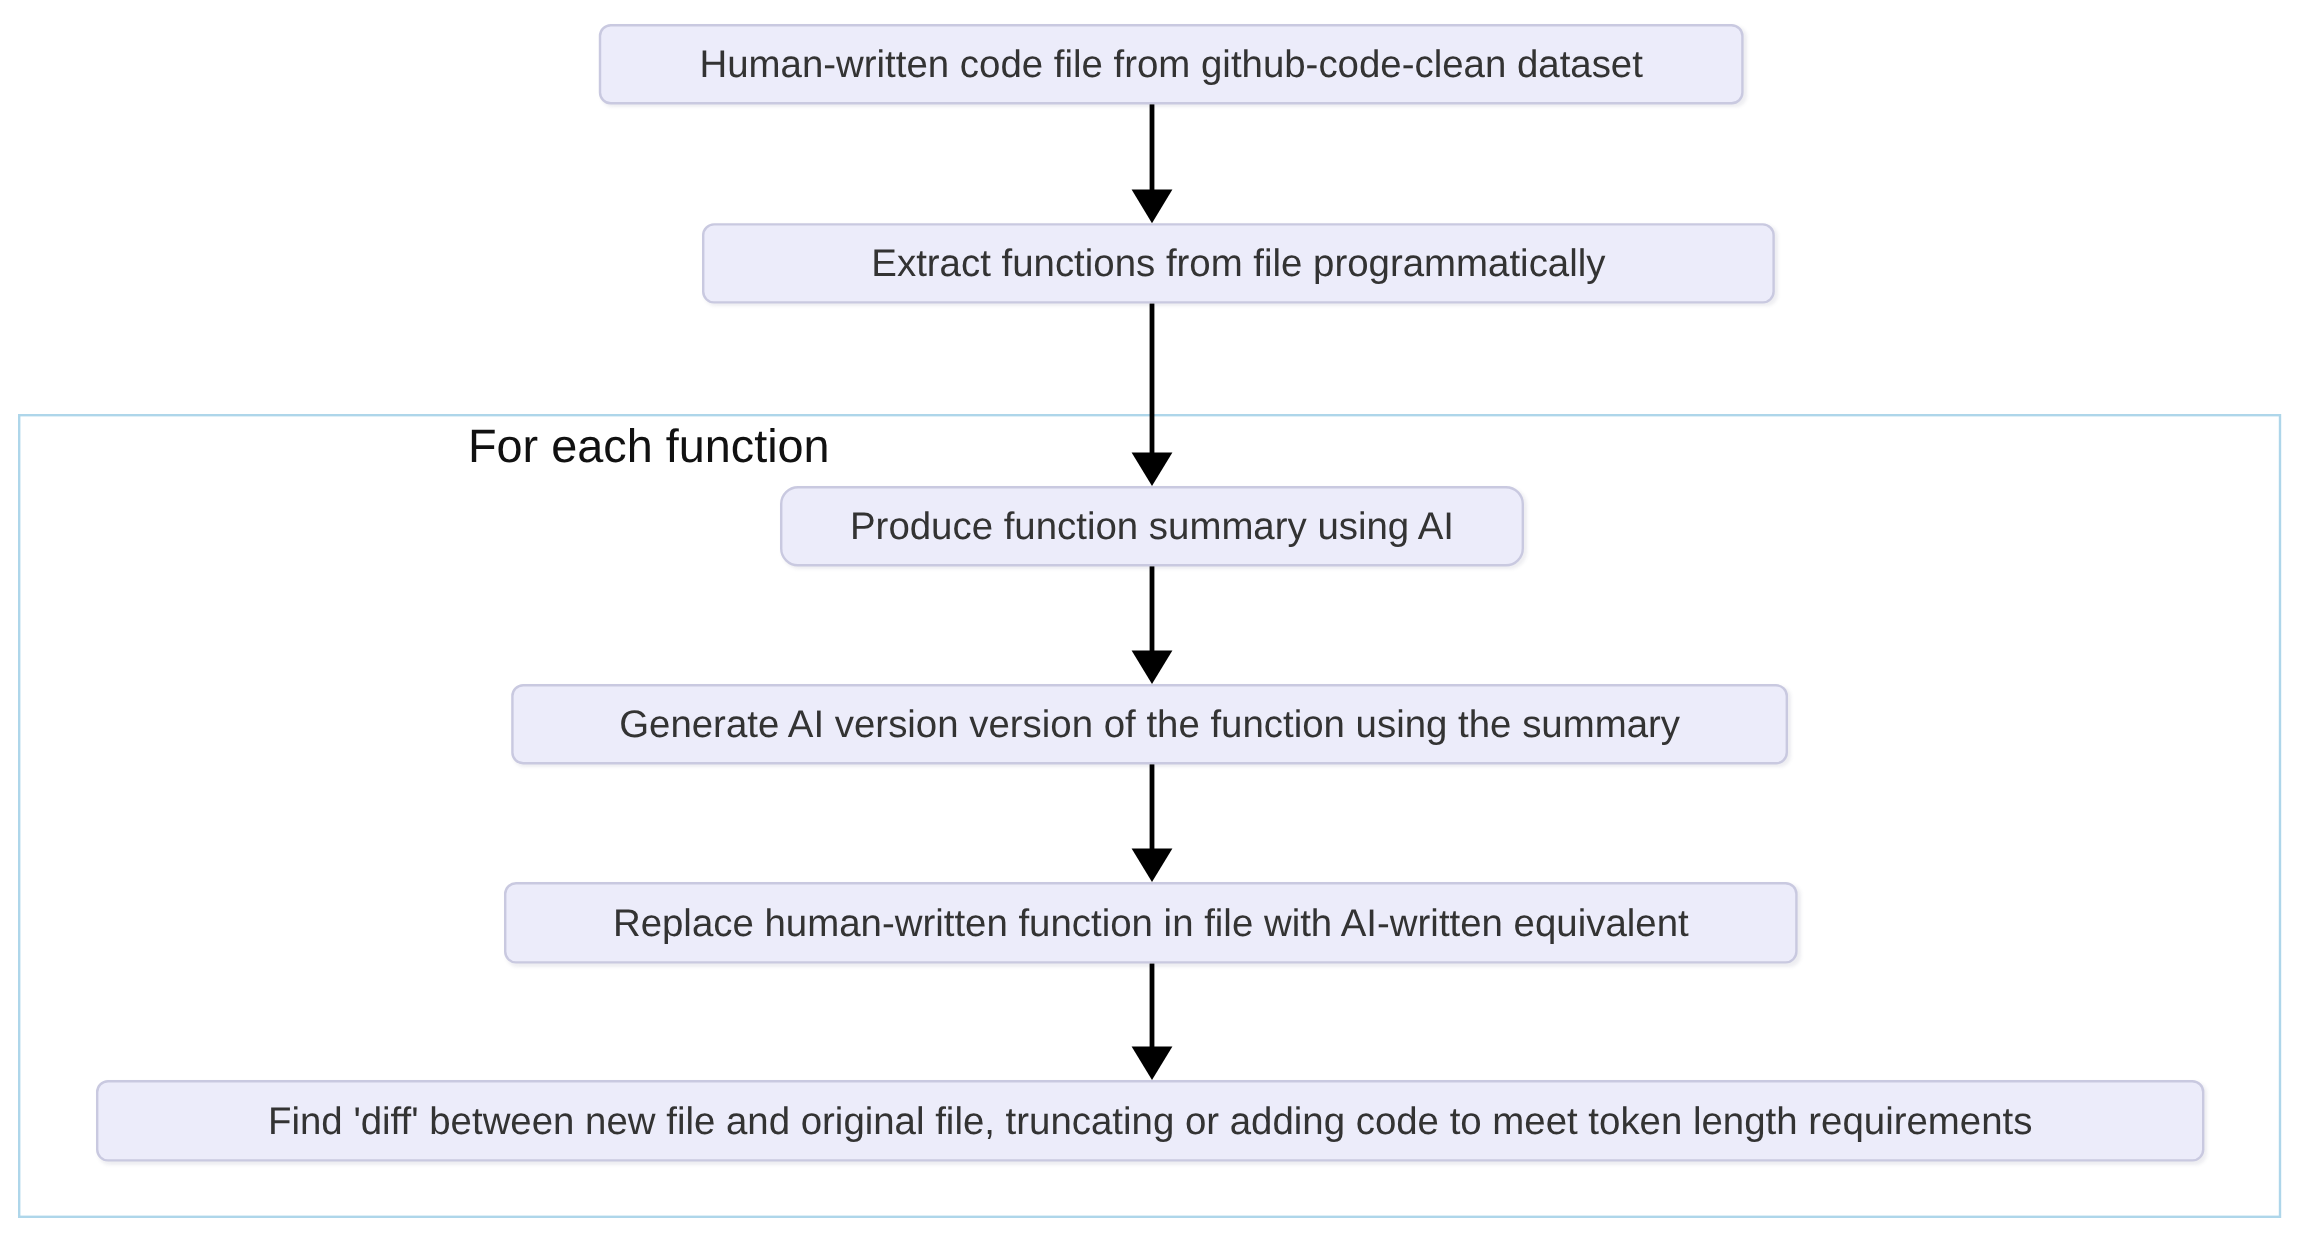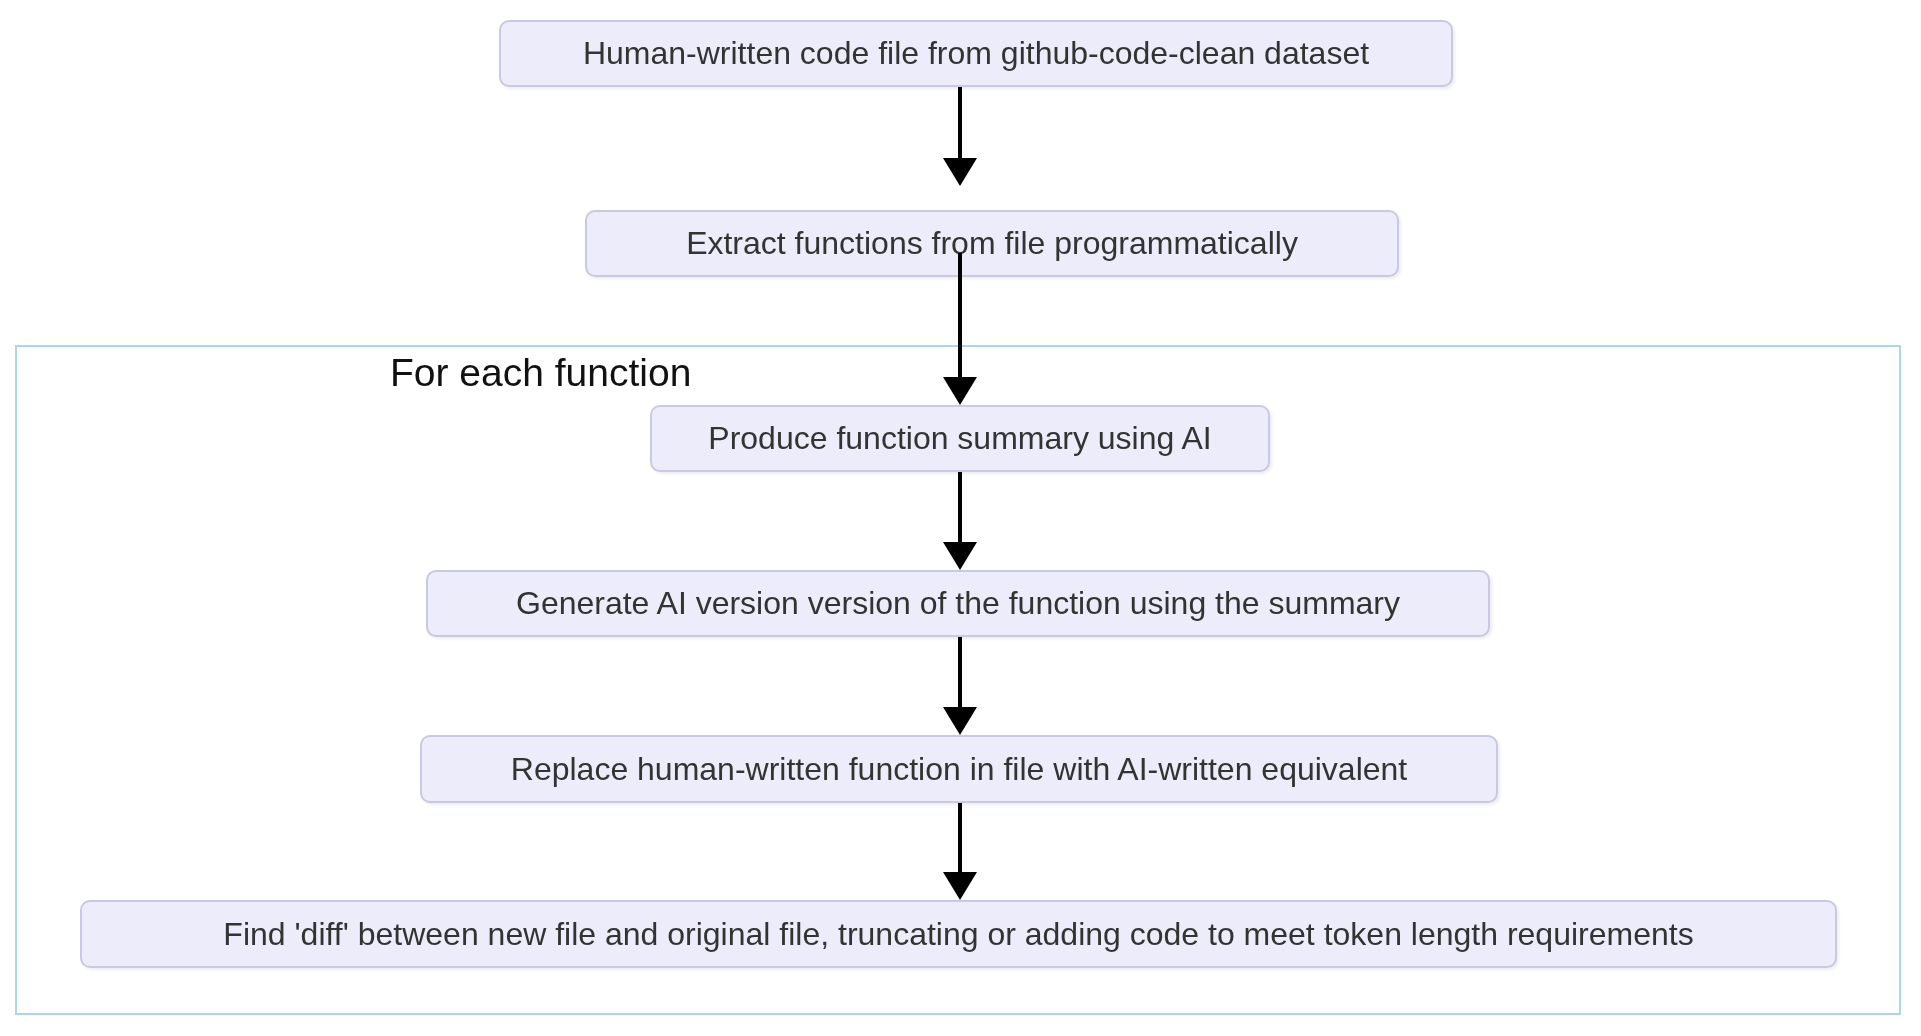--- a/index.html
+++ b/index.html
@@ -42,22 +42,22 @@
     color: var(--node-text, #333333);
     font-size: 32px;
     display: flex;
     align-items: center;
     justify-content: center;
     white-space: nowrap;
     box-shadow: 2px 2px 3px rgba(80, 80, 120, 0.10);
   }
   .node span { display: inline-block; }
   .node-1 { left: 499px;  top: 20px;  width: 954px;  height: 67px; }
-  .node-2 { left: 585px;  top: 186px; width: 814px;  height: 67px; margin-top: 24px; }
-  .node-3 { left: 650px;  top: 405px; width: 620px;  height: 67px; }
+  .node-2 { left: 585px;  top: 186px; width: 894px;  height: 67px; }
+  .node-3 { left: 650px;  top: 405px; width: 620px;  height: 67px; border-radius: 15px; }
   .node-4 { left: 426px;  top: 570px; width: 1064px; height: 67px; text-align: right; }
   .node-5 { left: 420px;  top: 735px; width: 1078px; height: 68px; }
   .node-6 { left: 80px;   top: 900px; width: 1757px; height: 68px; }
 
   .arrow {
     position: absolute;
     left: 943px;           
     width: 34px;
   }
   .arrow .arrow-line {

